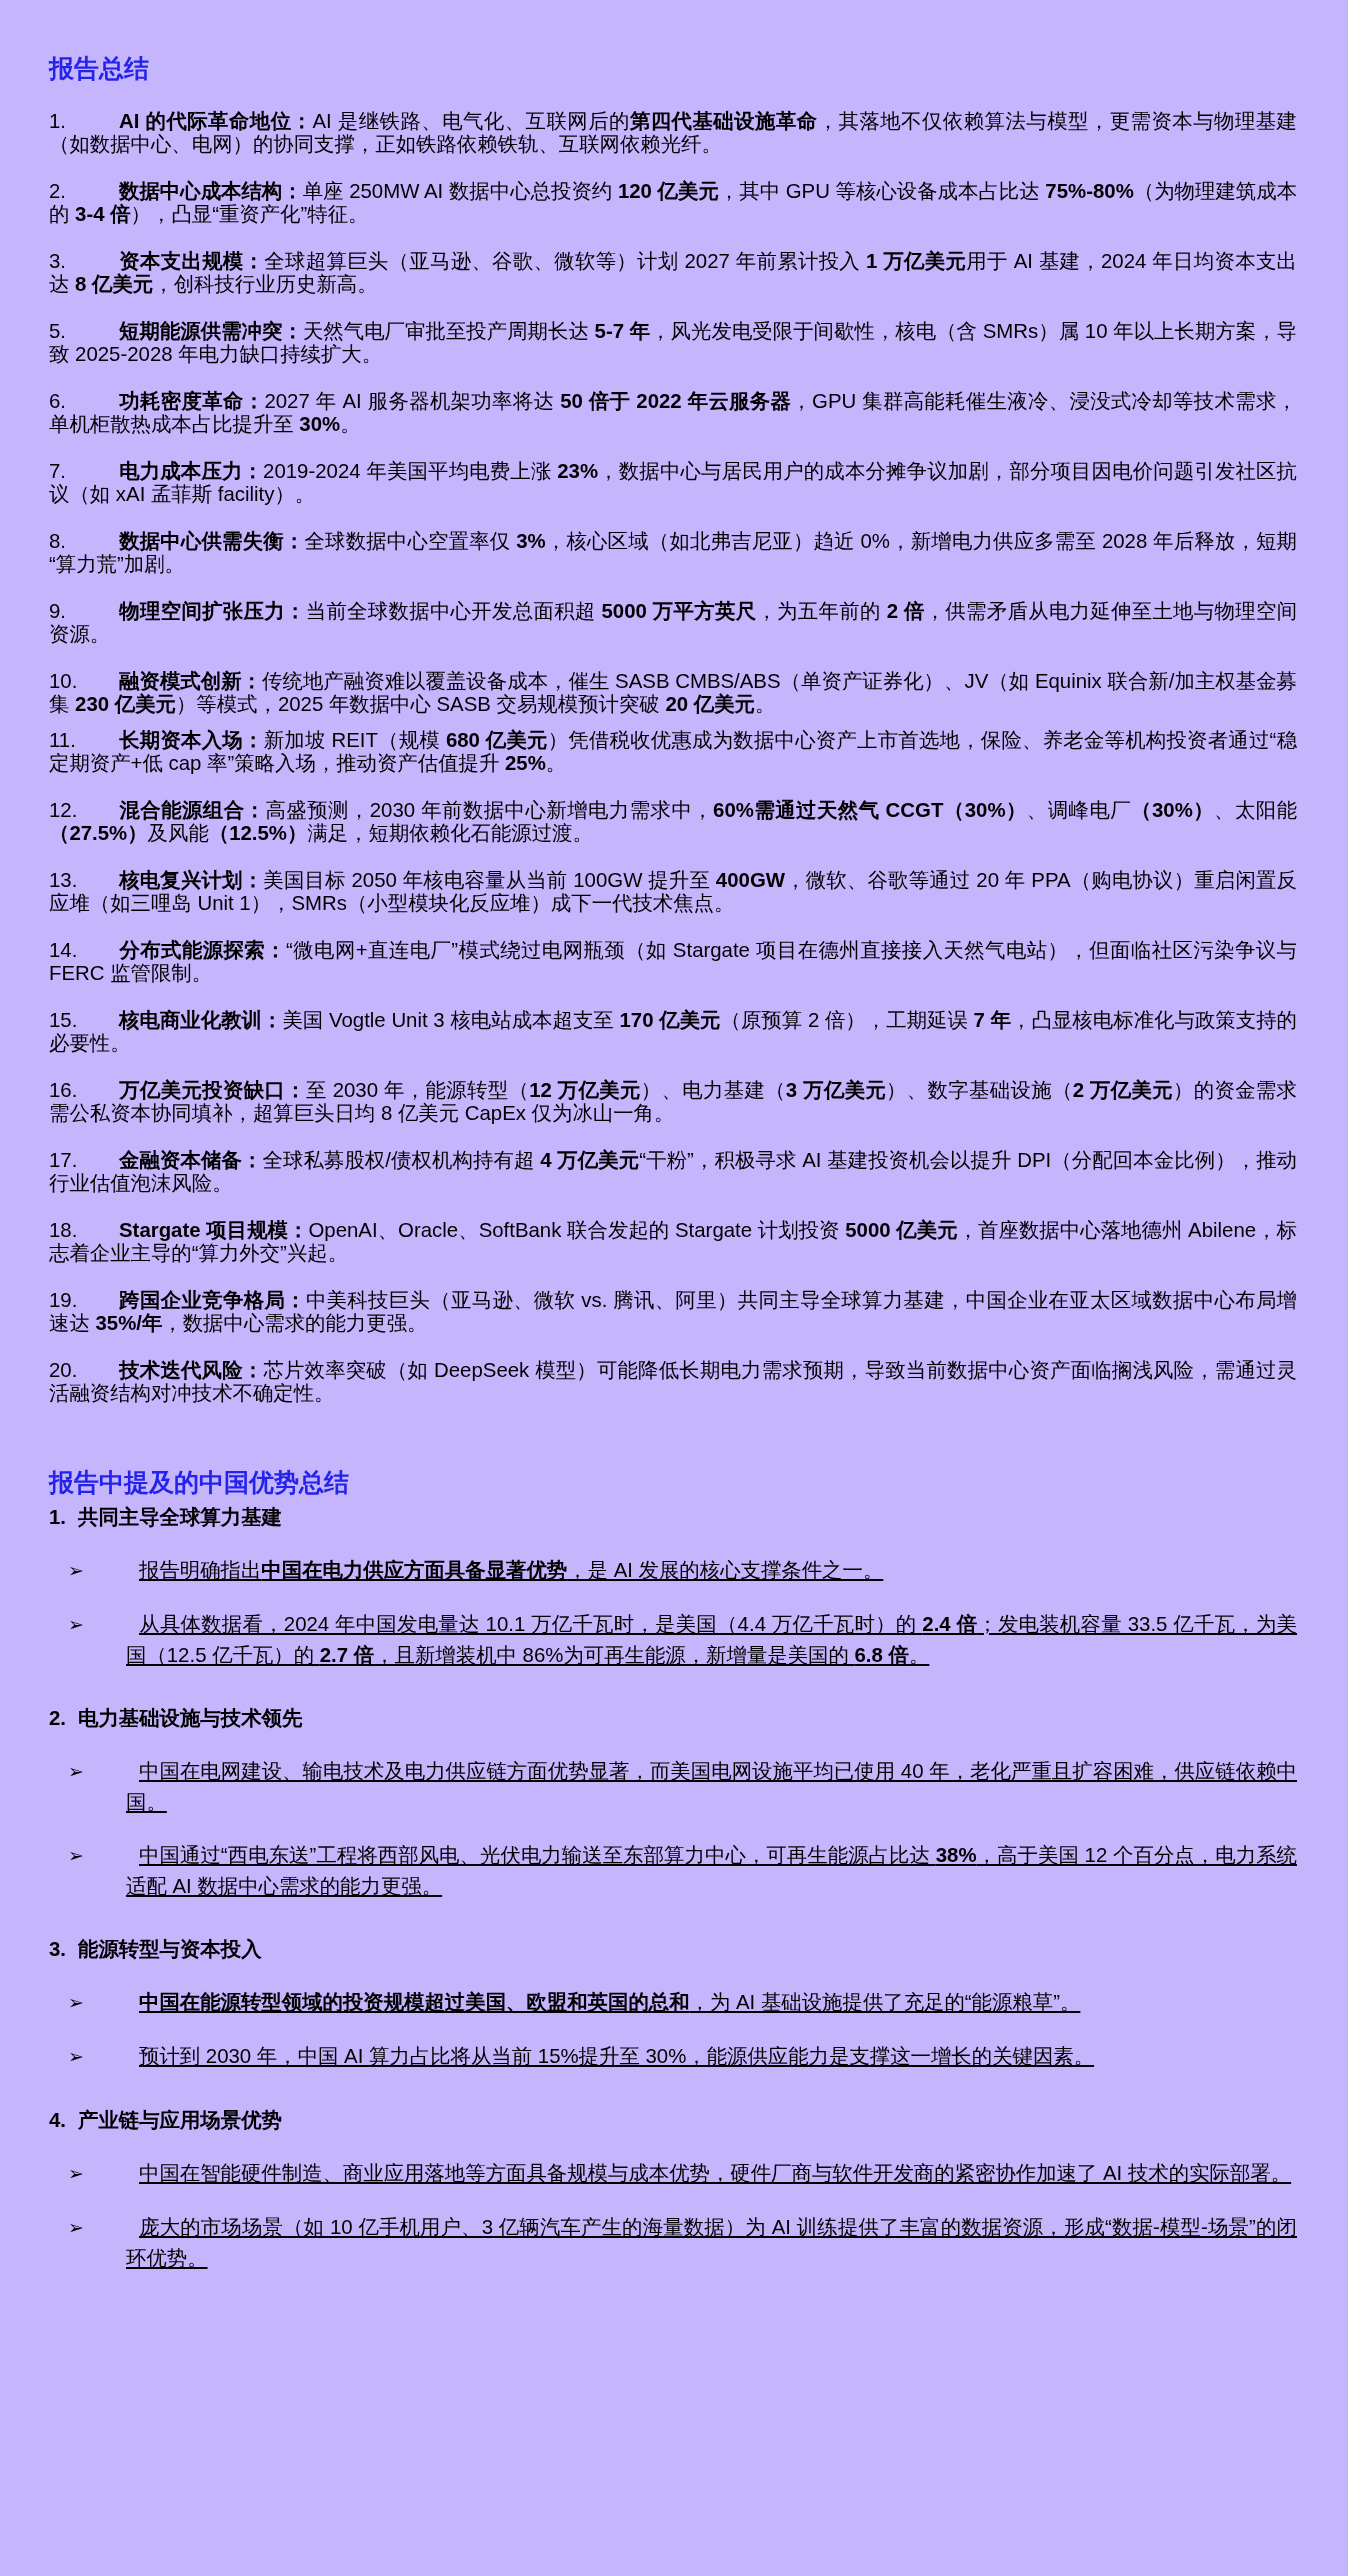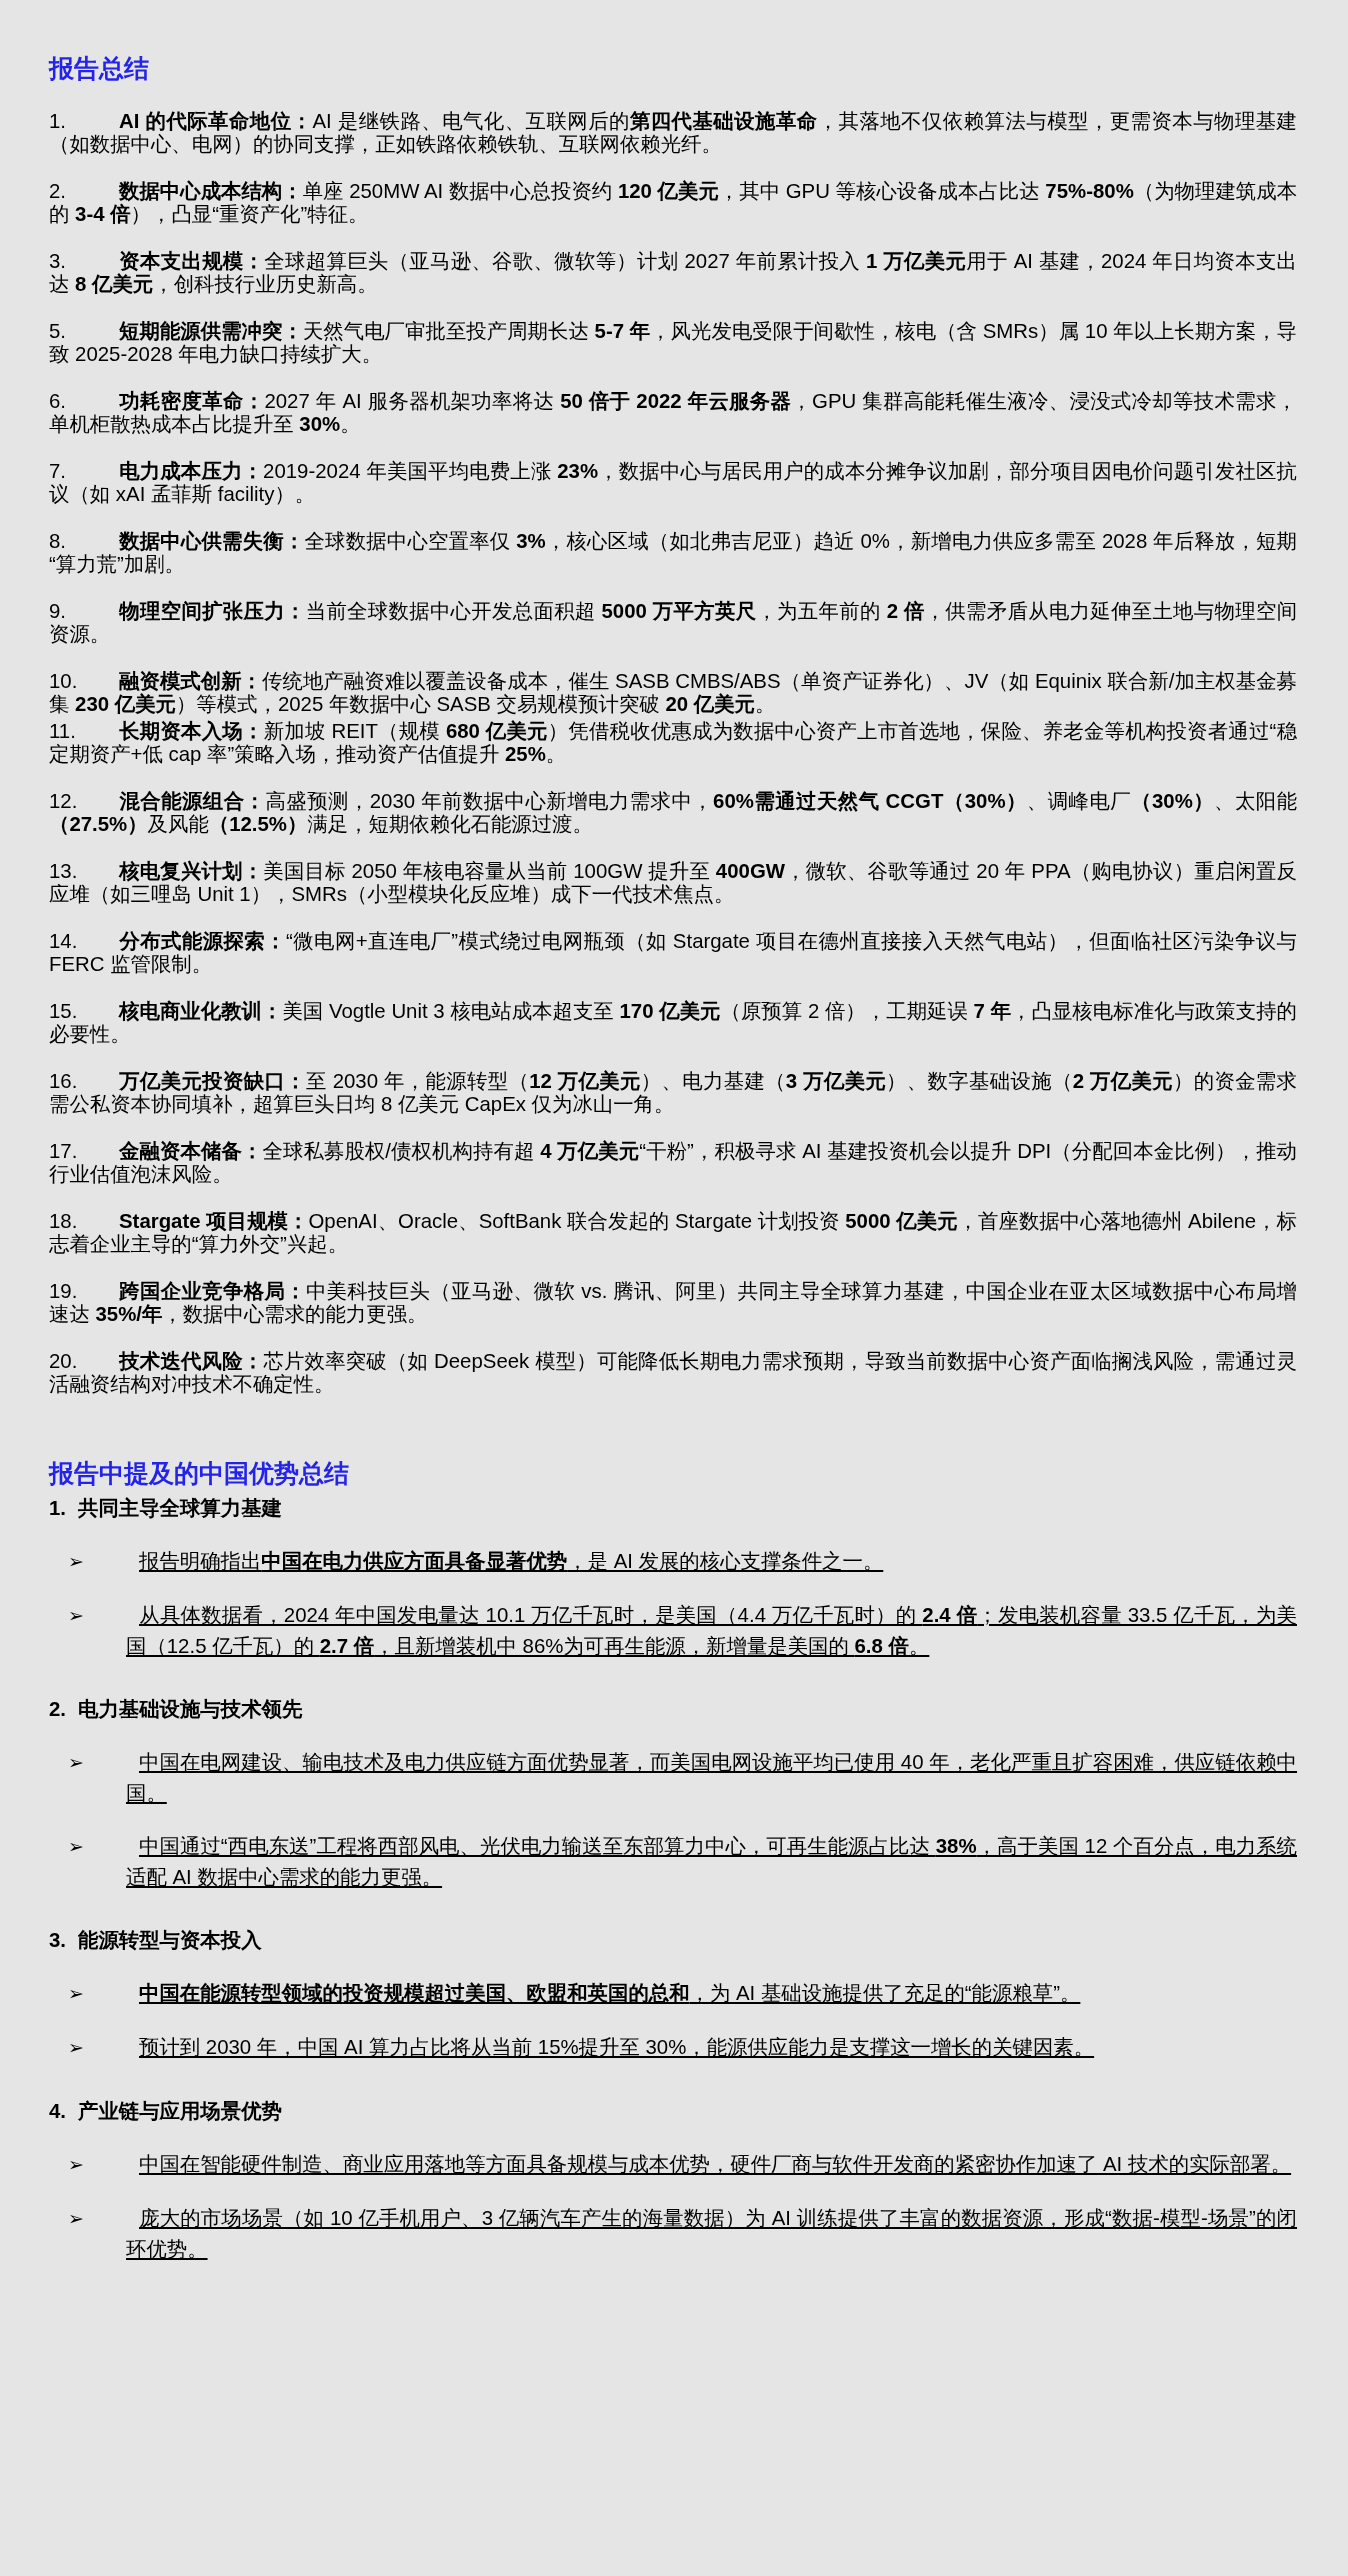--- a/index.html
+++ b/index.html
@@ -7,37 +7,37 @@
     width:1349px;height:2576px;
     font-family:"Liberation Sans",sans-serif;
     color:#000;
     overflow:hidden;
   }
   .page{
     box-sizing:border-box;
     width:1349px;height:2576px;
     padding:54px 52px 0 49px;
     overflow:hidden;
-    background:#e5e5e5;
+    background:#c4b5fd;
   }
   .blue-title{
     font-size:25px;
     font-weight:700;
     line-height:1.15;
     margin:0 0 27px 0;
   }
   #s2-title{margin:63px 0 5.1px 0;}
   .item{
     font-size:20.4px;
     line-height:23px;
     margin:24px 0 0 0;
     text-align:justify;
   }
   .item.first{margin-top:0;}
-  .item.tight{margin-top:4px;}
+  .item.tight{margin-top:13px;}
   .num{display:inline-block;width:70px;}
   .group-head{
     font-size:20.4px;
     font-weight:700;
     line-height:30px;
     margin:33px 0 0 0;
   }
   .group-head.first{margin-top:0;}
   .gnum{display:inline-block;width:29px;}
   .bullet{

